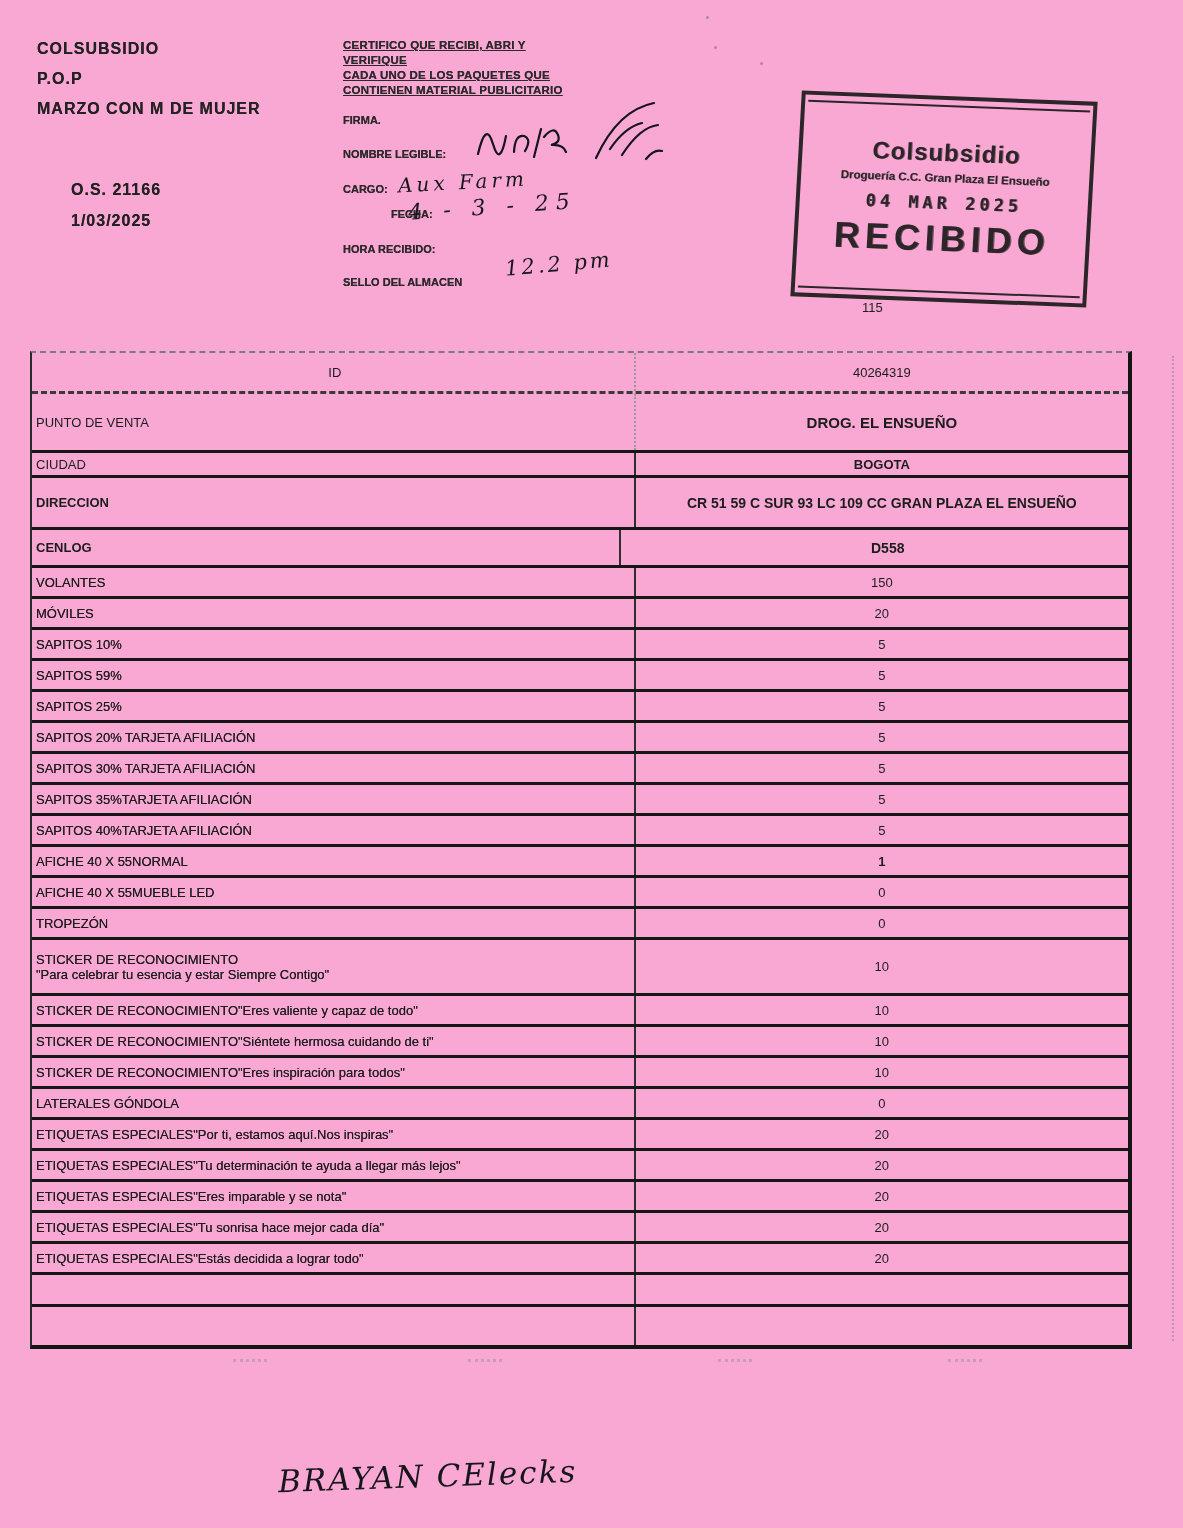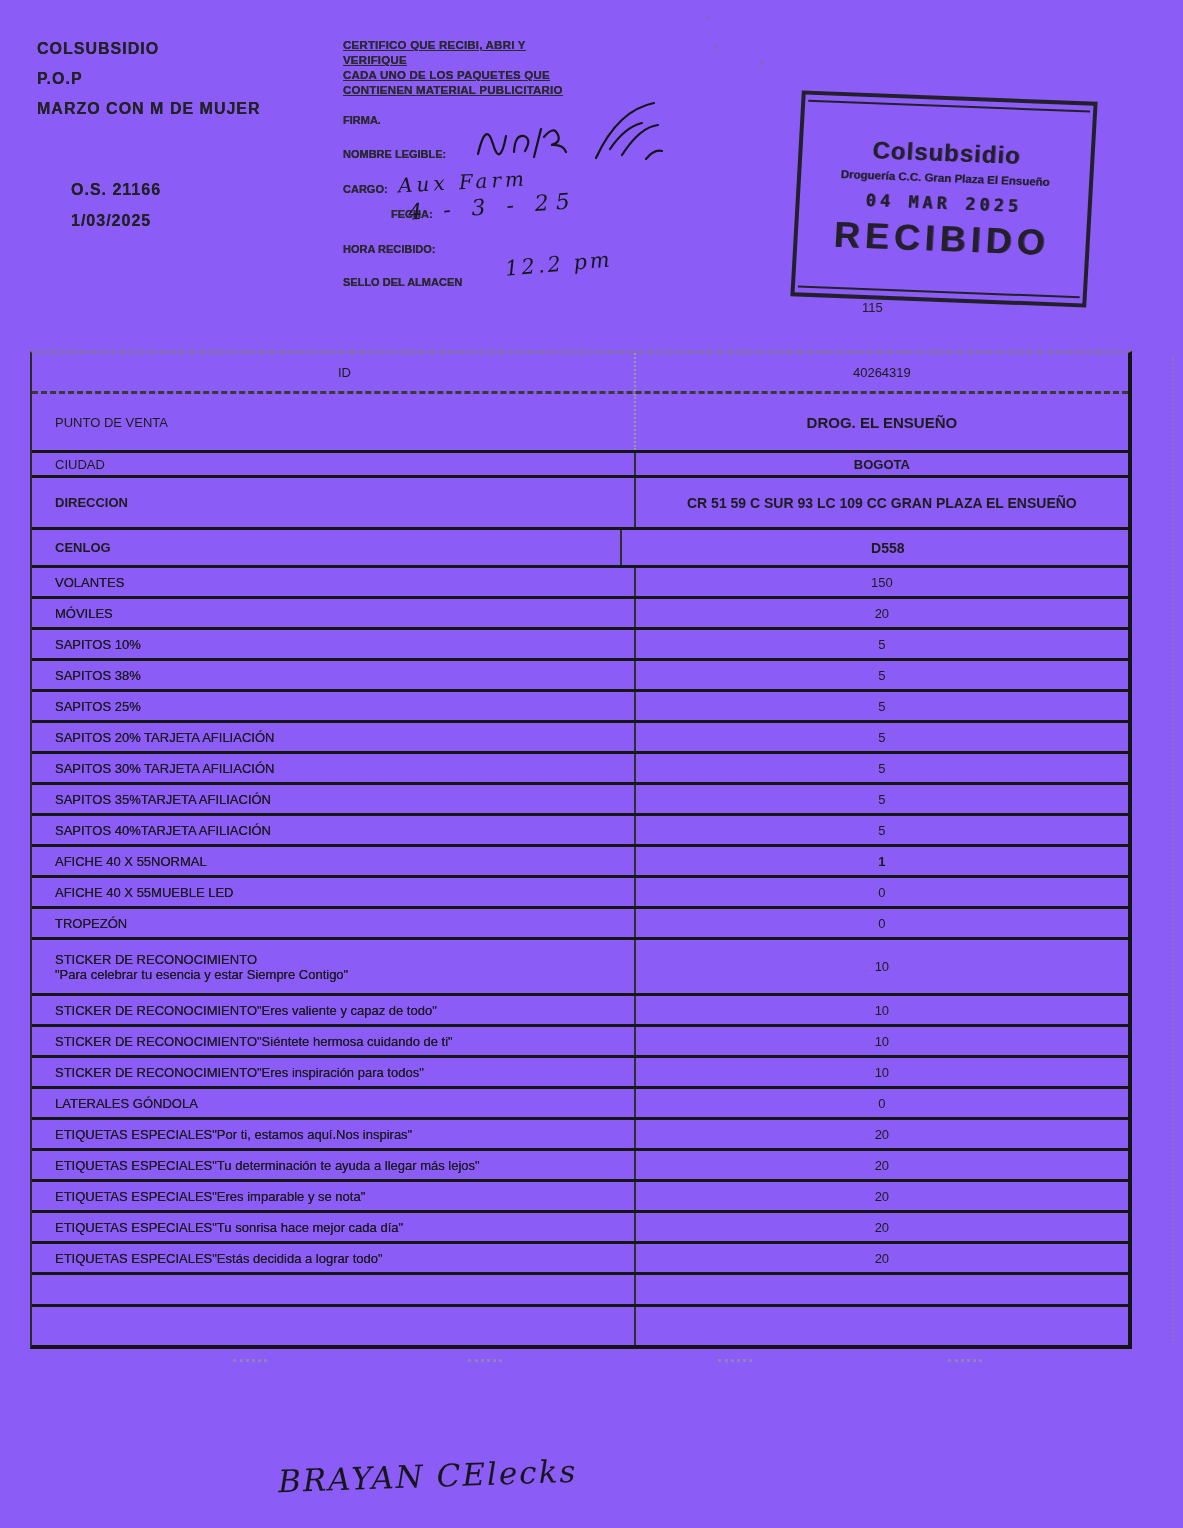--- a/index.html
+++ b/index.html
@@ -1,16 +1,16 @@
 <!DOCTYPE html>
 <html><head>
 <meta charset="utf-8">
 <style>
   html,body{margin:0;padding:0;background:#e8e8e8;}
-  .page{position:relative;width:1183px;height:1528px;background:#8b5cf6;overflow:hidden;
+  .page{position:relative;width:1183px;height:1528px;background:#f9a8d4;overflow:hidden;
         font-family:"Liberation Sans",sans-serif;color:#1c1c1c;}
   .ink{text-shadow:0 0 .5px rgba(0,0,0,.75);}
 
   
   .hdr-left{position:absolute;left:37px;top:34px;font-size:16px;font-weight:bold;letter-spacing:1px;line-height:30px;color:#222;}
   .hdr-left .os-block{margin-top:50px;line-height:31px;margin-left:34px;}
 
   
   .hdr-mid{position:absolute;left:343px;top:38px;width:340px;font-size:11.5px;font-weight:bold;color:#2a2a2a;letter-spacing:.2px;}
   .hdr-mid .cert{line-height:15px;text-decoration:underline;}
@@ -35,21 +35,21 @@
 
   .page-num{position:absolute;left:862px;top:300px;font-size:13px;color:#222;}
 
   
   .doc-table{position:absolute;left:30px;top:351px;width:1102px;
              border-left:2px solid #2a2a2a;border-right:4px solid #141414;
              border-bottom:4px solid #141414;border-top:2px dashed #7a7a7a;
              box-sizing:border-box;}
   .trow{display:flex;border-bottom:3px solid #161616;box-sizing:border-box;}
   .trow .cell{box-sizing:border-box;display:flex;flex-direction:column;justify-content:center;}
-  .trow .label{width:607px;padding-left:23px;font-size:13px;line-height:15px;
+  .trow .label{width:607px;padding-left:4px;font-size:13px;line-height:15px;
                border-right:2px solid #2e2e2e;}
   .trow .value{width:495px;align-items:center;font-size:13px;text-align:center;}
   .bold{font-weight:bold;}
 
   .r-id{height:41px;border-bottom:3px dashed #3a3a3a;}
   .r-id .label{align-items:center;border-right:2px dotted #999;}
   .r-pdv{height:59px;}
   .r-pdv .label{border-right:2px dotted #999;}
   .r-pdv .value{font-size:15px;}
   .r-ciudad{height:25px;}
@@ -144,21 +144,21 @@
         </div>
         <div class="trow item">
           <div class="cell label ink">MÓVILES</div>
           <div class="cell value">20</div>
         </div>
         <div class="trow item">
           <div class="cell label ink">SAPITOS 10%</div>
           <div class="cell value">5</div>
         </div>
         <div class="trow item">
-          <div class="cell label ink">SAPITOS 38%</div>
+          <div class="cell label ink">SAPITOS 59%</div>
           <div class="cell value">5</div>
         </div>
         <div class="trow item">
           <div class="cell label ink">SAPITOS 25%</div>
           <div class="cell value">5</div>
         </div>
         <div class="trow item">
           <div class="cell label ink">SAPITOS 20% TARJETA AFILIACIÓN</div>
           <div class="cell value">5</div>
         </div>

